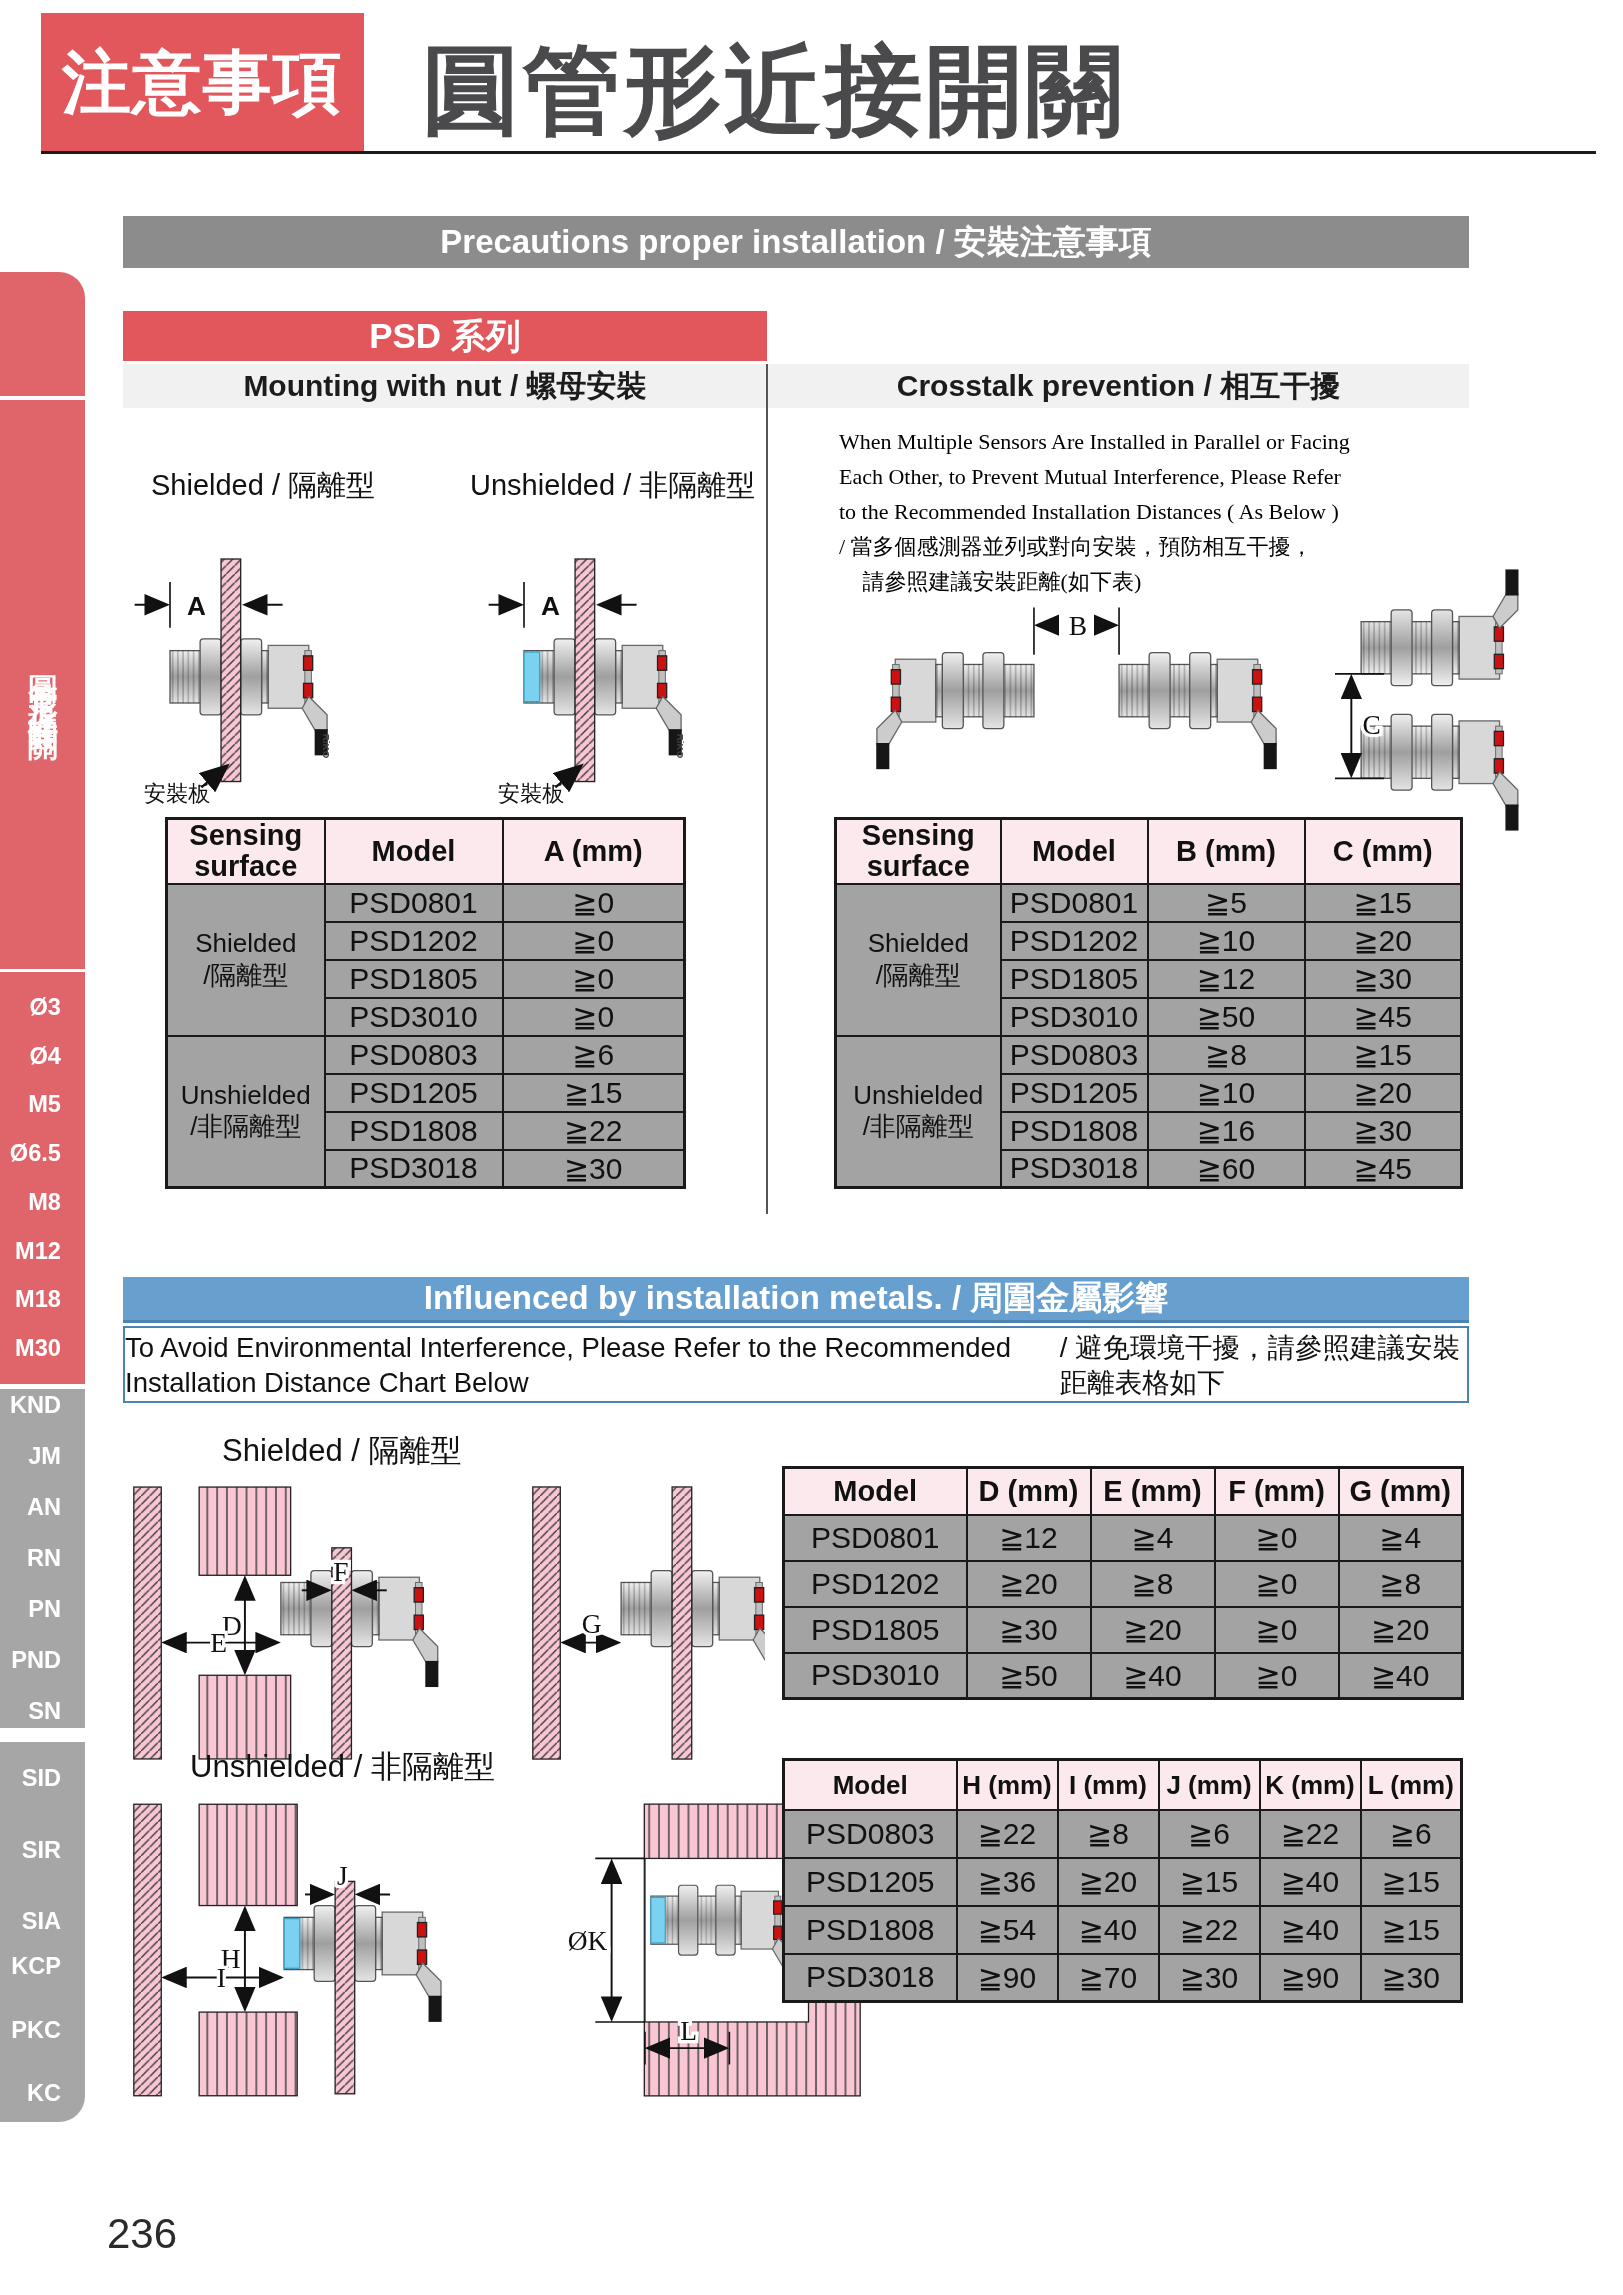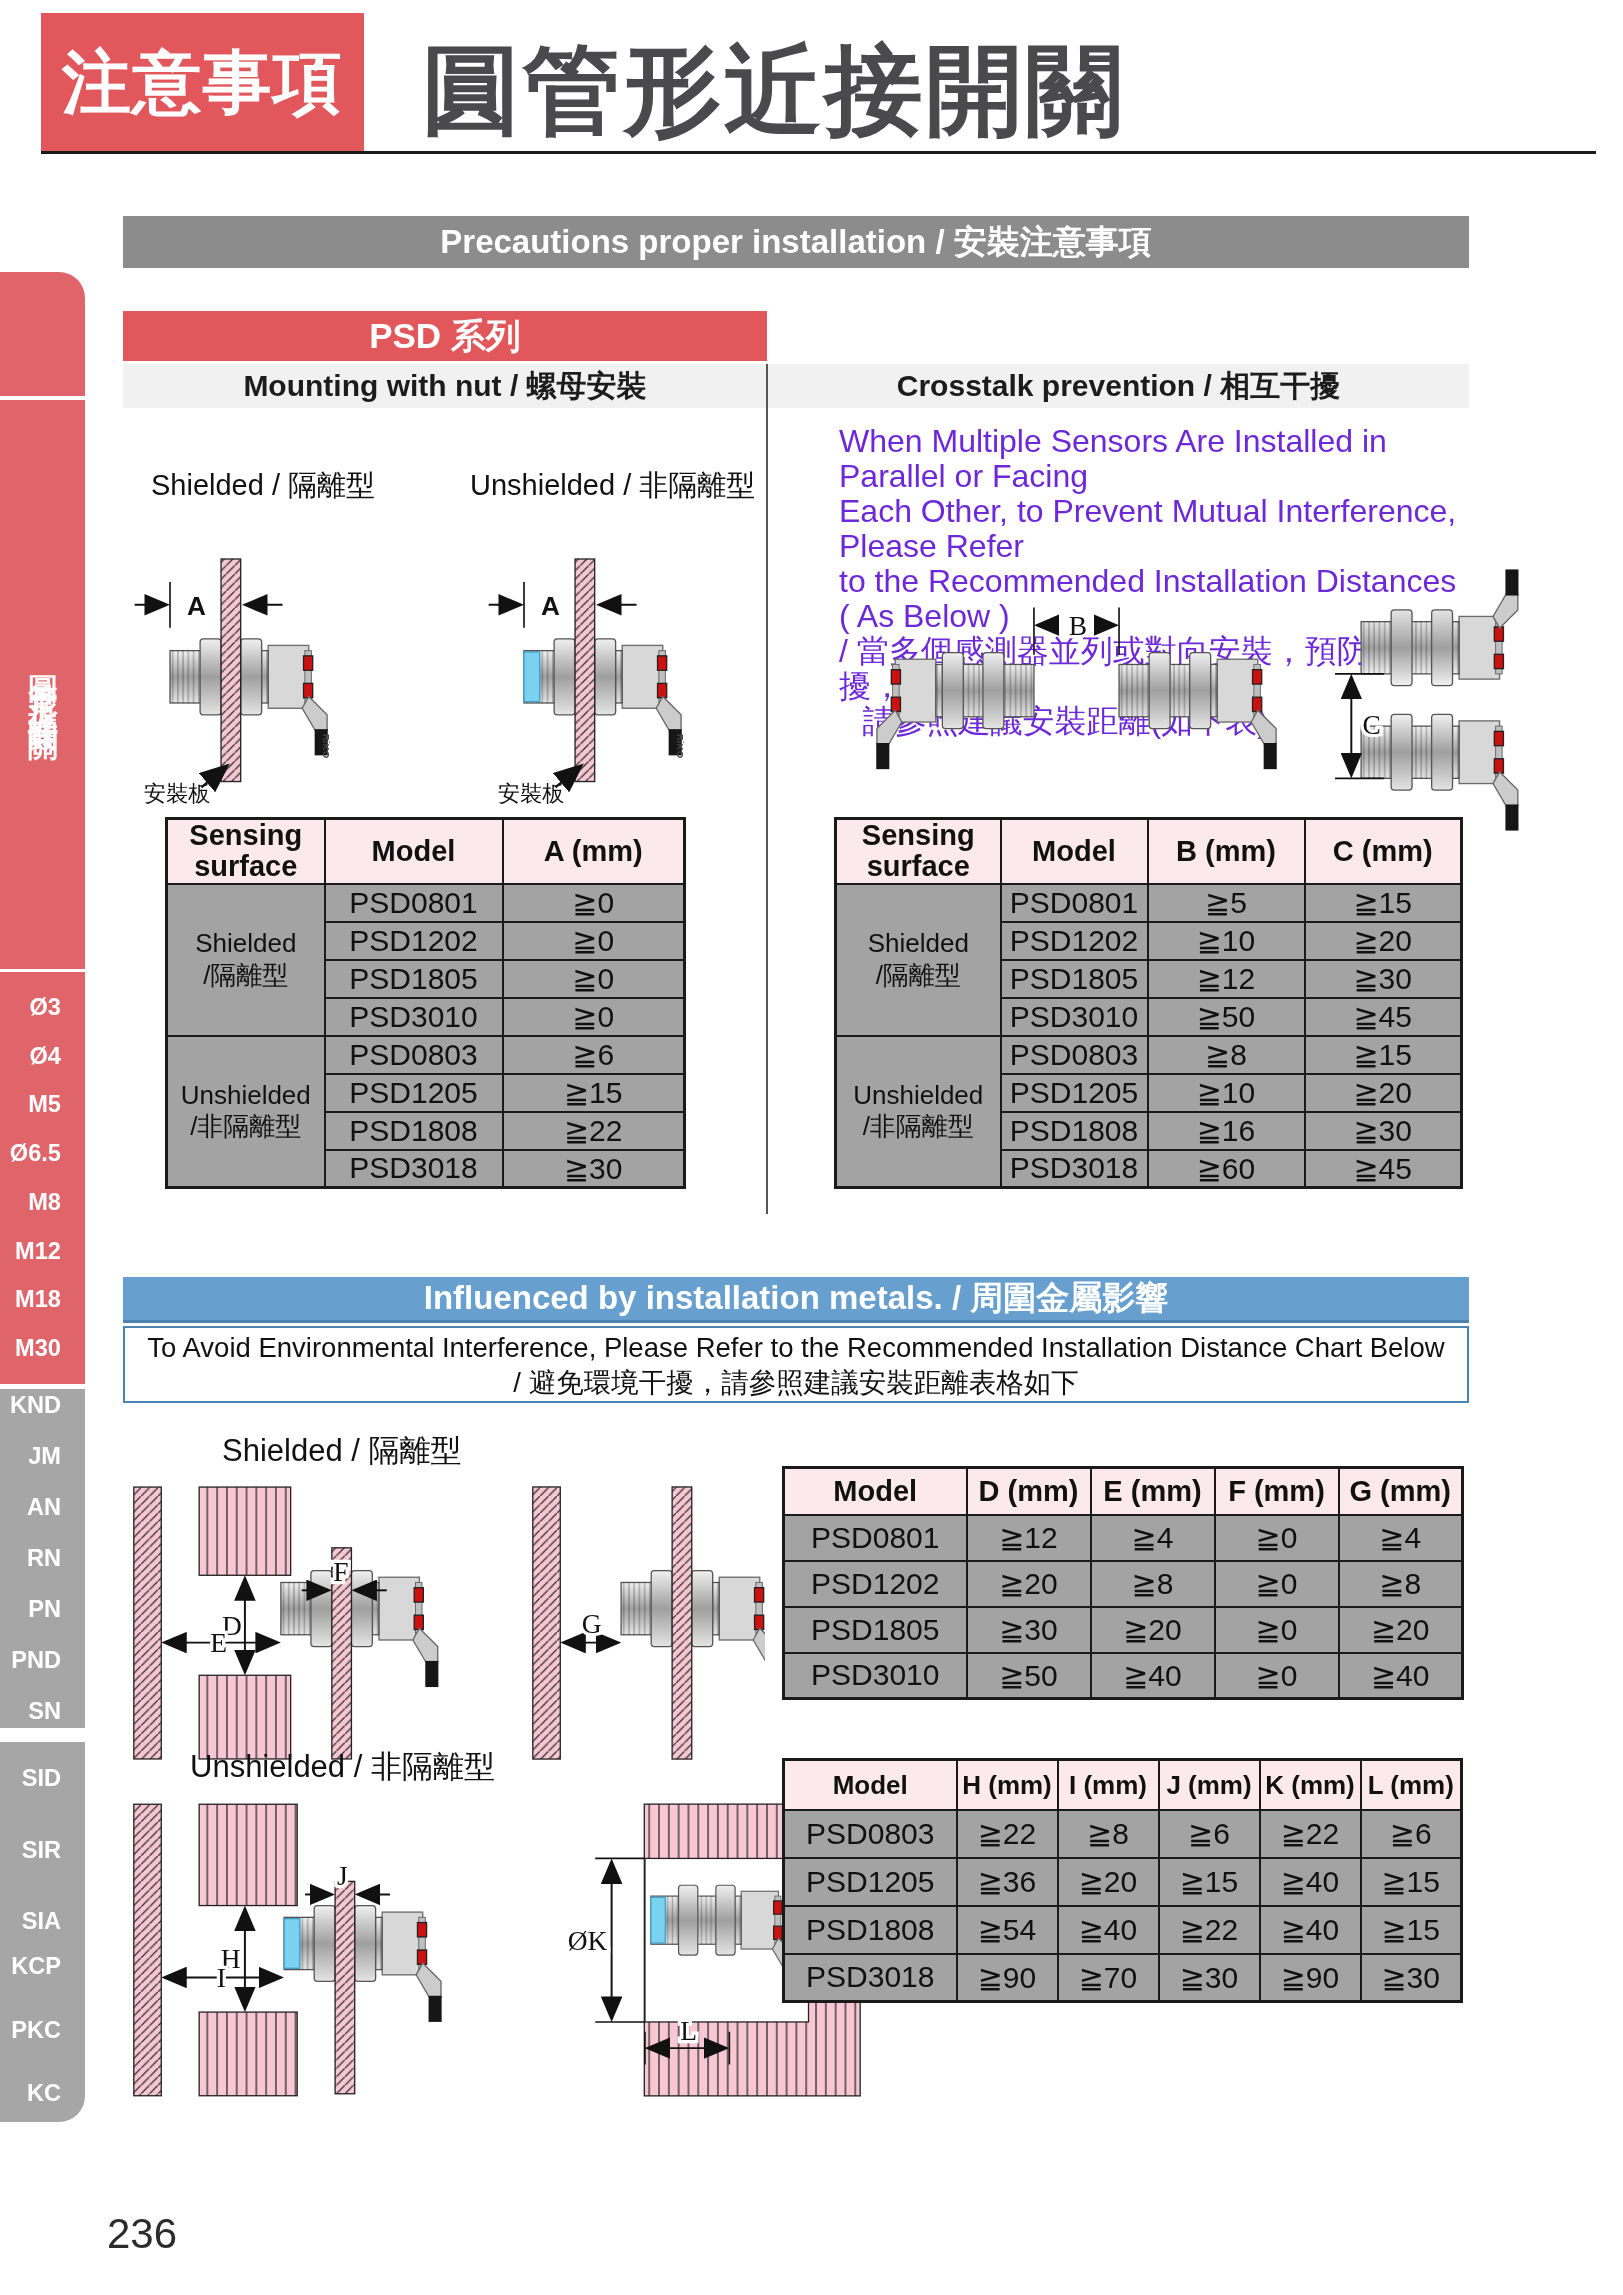--- a/index.html
+++ b/index.html
@@ -23,27 +23,27 @@
   .pagenum{left:107px;top:2210px;font-size:42px;color:#2b2b2b;font-weight:normal;}
   
   .banner{display:flex;align-items:center;justify-content:center;font-weight:bold;text-align:center;}
   .b-main{left:123px;top:216px;width:1346px;height:52px;background:#8c8c8c;color:#fff;font-size:33px;}
   .b-psd{left:123px;top:311px;width:644px;height:50px;background:#e1575b;color:#fff;font-size:35px;}
   .b-sub{background:#f1f1f1;color:#1c1c1c;font-size:30px;font-weight:bold;}
   .b-mount{left:123px;top:364px;width:644px;height:44px;}
   .b-cross{left:768px;top:364px;width:701px;height:44px;}
   .b-metal{left:123px;top:1277px;width:1346px;height:46px;background:#679fce;border-bottom:3.9px solid #4d83b0;color:#fff;font-size:33px;box-sizing:border-box;}
   .note-box{left:123px;top:1326px;width:1346px;height:77px;border:2px solid #4d83b0;box-sizing:border-box;
-            display:flex;flex-direction:column;align-items:center;justify-content:center;font-size:27.5px;line-height:35px;color:#111;}
+            display:flex;flex-direction:row;align-items:center;justify-content:center;font-size:27.5px;line-height:35px;color:#111;}
   .divider{left:766px;top:364px;width:2px;height:850px;background:#555;}
   
   .sec-label{font-size:29px;color:#111;font-weight:normal;white-space:nowrap;}
   .sec-label-big{font-size:31px;}
   
-  .cnote{left:839px;top:424px;width:628px;font-size:32px;line-height:35px;color:#6d28d9;}
+  .cnote{left:839px;top:424px;width:628px;font-size:22px;line-height:35px;color:#000000;font-family:Liberation Serif, serif;}
   .cnote .zh-indent{padding-left:23.6px;}
   
   table.tbl{border-collapse:collapse;table-layout:fixed;position:absolute;background:#a3a3a3;}
   .tbl th,.tbl td{border:2px solid #1a1a1a;text-align:center;vertical-align:middle;padding:0;overflow:hidden;}
   .tbl{border:3.3px solid #1a1a1a;}
   .tbl th{background:#fce9ed;font-weight:bold;font-size:29px;line-height:1.08;}
   .tbl td{font-size:30px;}
   .tbl td.grp{font-size:26px;line-height:1.2;}
   .tbl-h6 th{font-size:26px;}
   svg text{font-family:"Liberation Sans","DejaVu Sans",sans-serif;}

